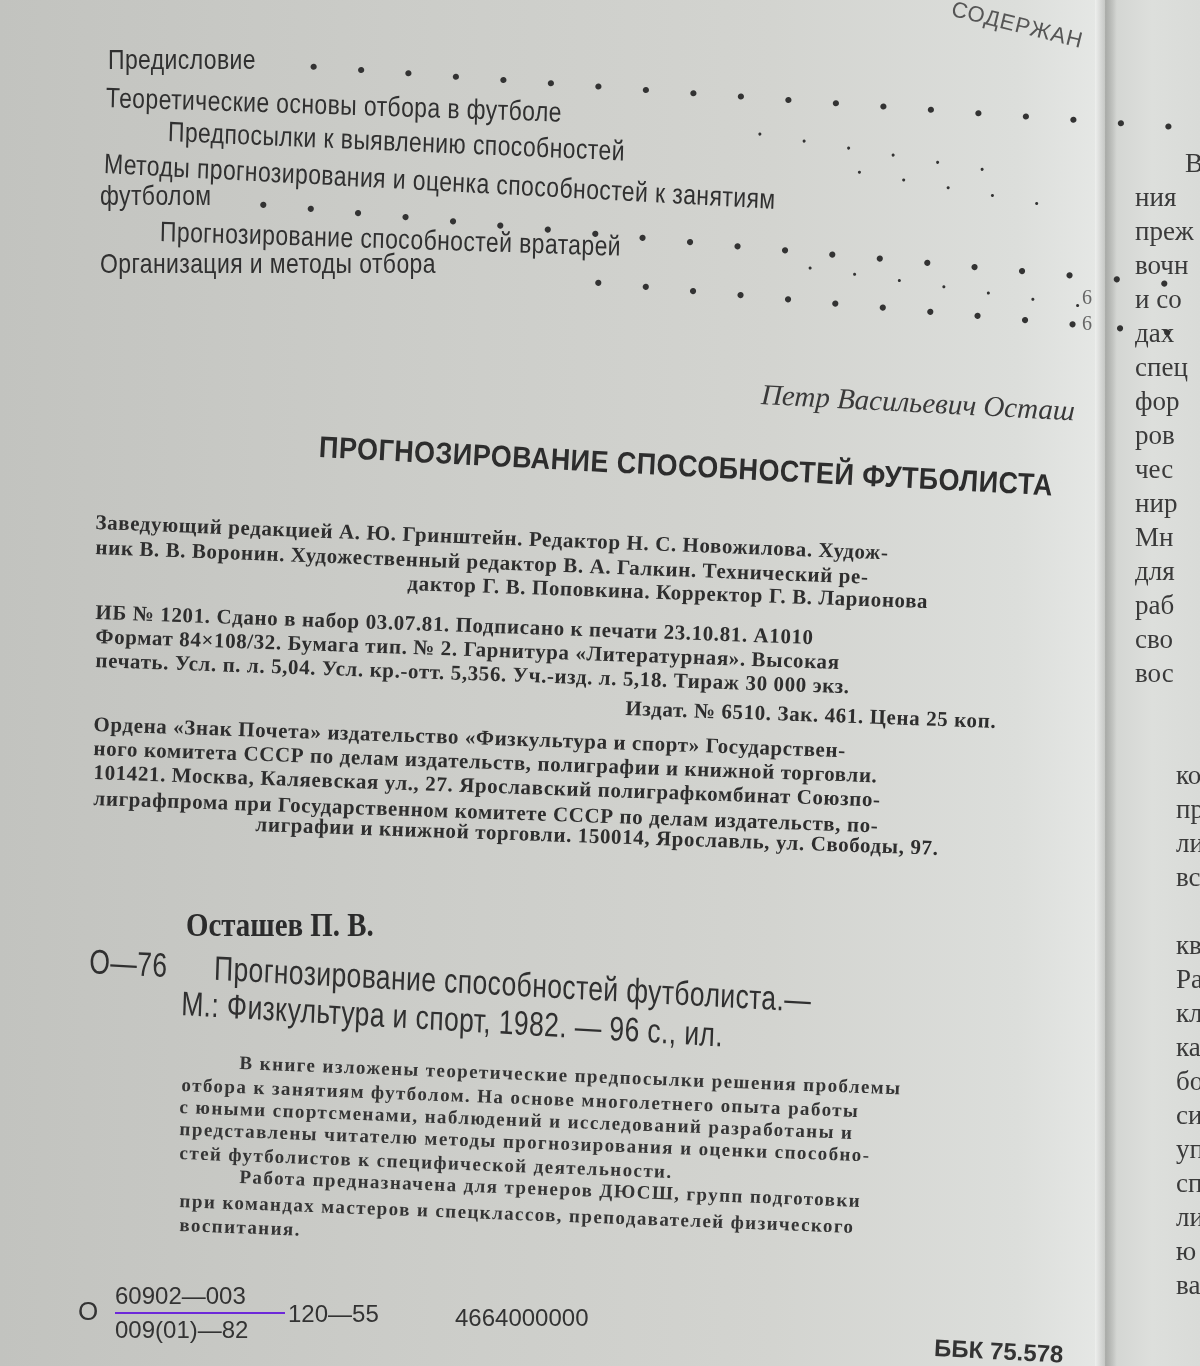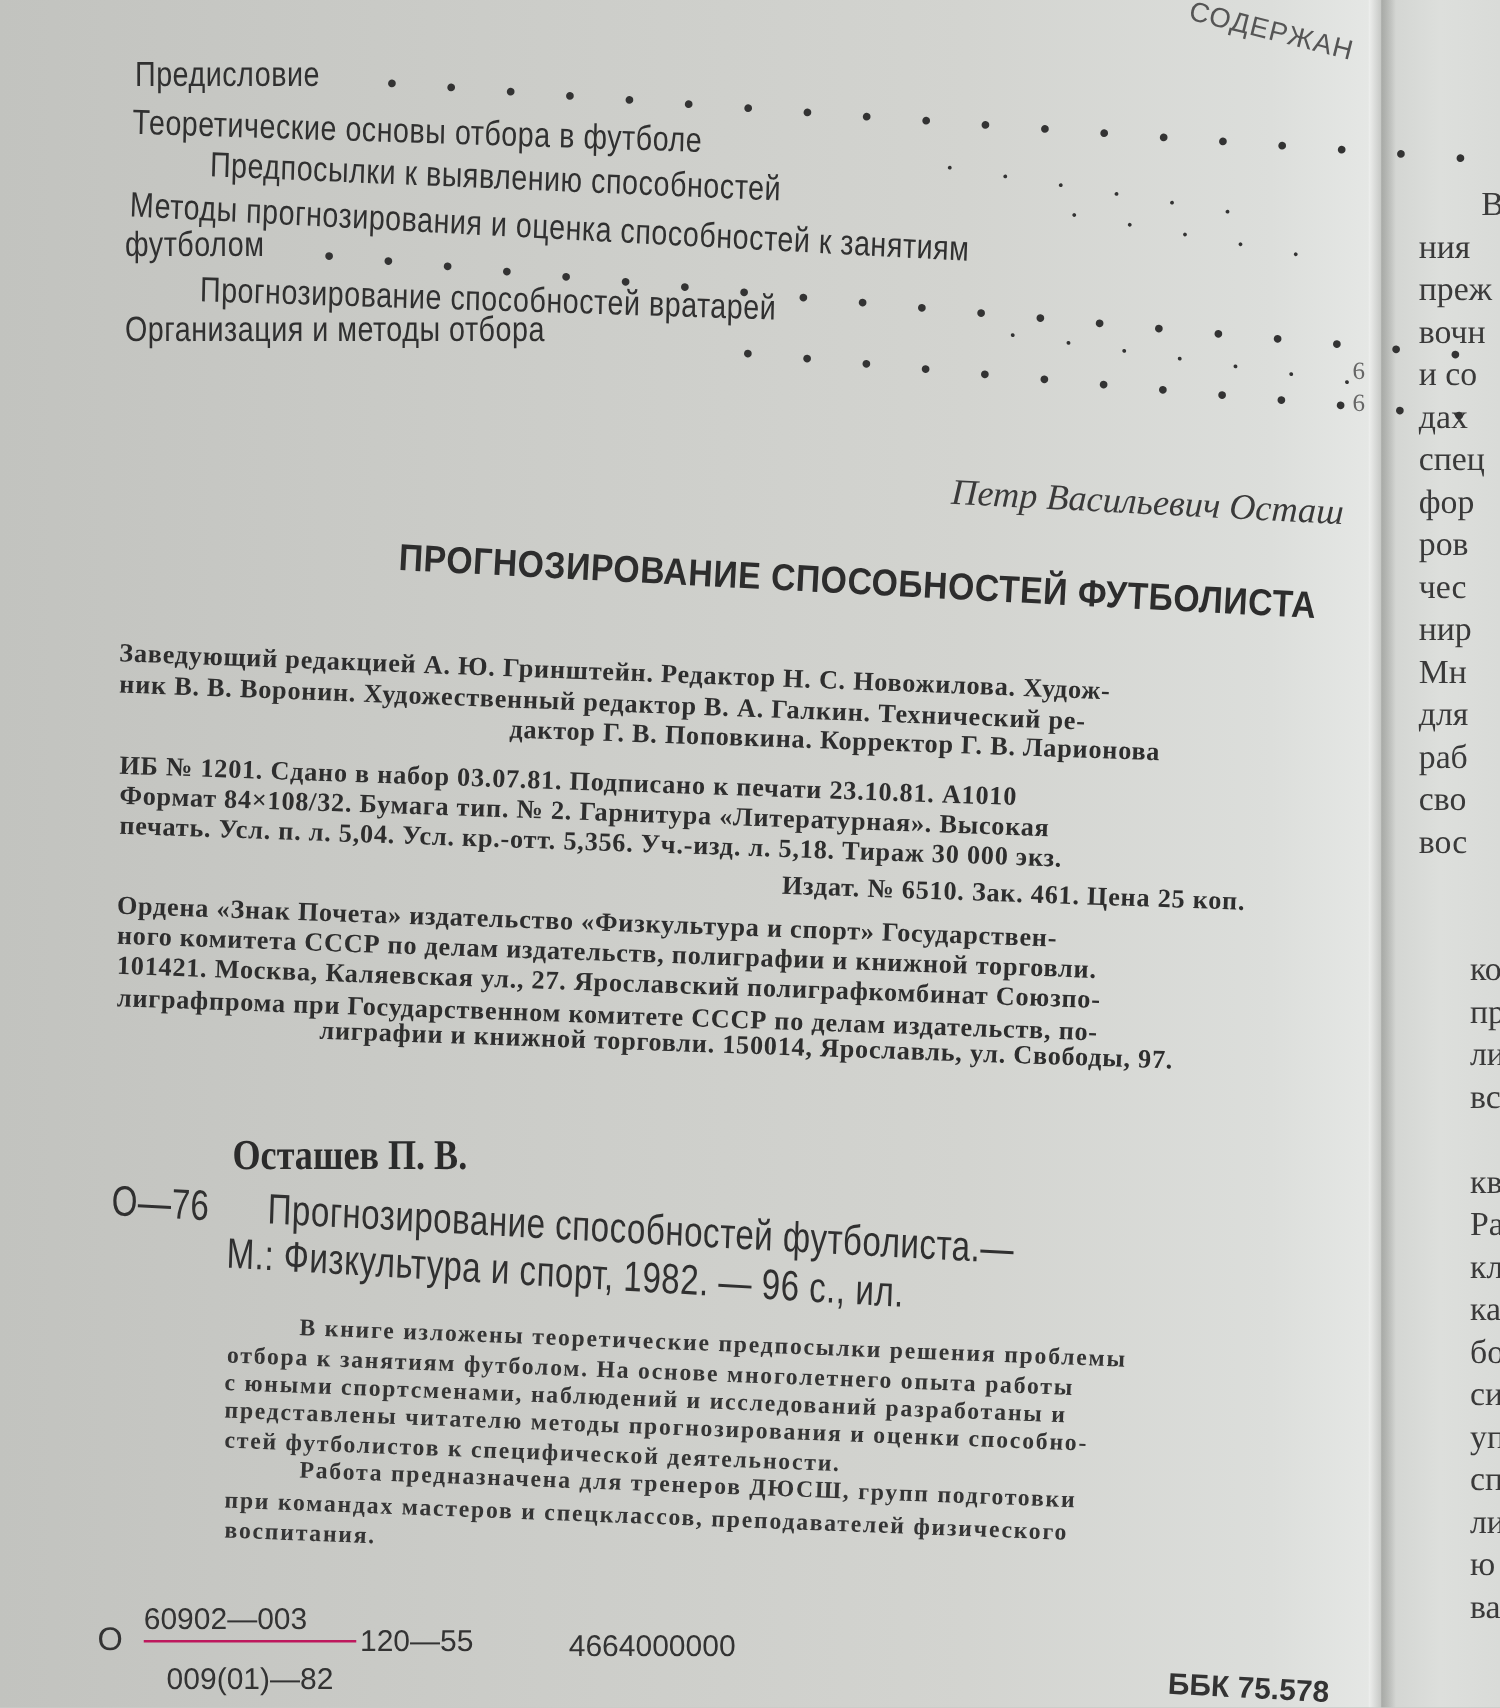--- a/index.html
+++ b/index.html
@@ -34,22 +34,22 @@
   .book-caps { font-family:"Liberation Sans", sans-serif; font-weight:bold; font-size:30px; color:#2d2d2d; transform:rotate(3deg) scaleX(0.9); transform-origin:left top; letter-spacing:0.5px; }
 
   .imprint { font-family:"Liberation Serif", serif; font-weight:bold; font-size:21px; color:#2e2e2e; transform-origin:left top; letter-spacing:0.6px; }
 
   .card-author { font-family:"Liberation Serif", serif; font-weight:bold; font-size:34px; color:#2b2b2b; transform:scaleX(0.85); transform-origin:left top; }
   .card-line { font-family:"Liberation Sans", sans-serif; font-size:34px; color:#303030; transform-origin:left top; letter-spacing:0.5px; }
   .abstract { font-family:"Liberation Serif", serif; font-weight:bold; font-size:19px; color:#353535; transform-origin:left top; letter-spacing:1.4px; }
 
   .codes { font-family:"Liberation Sans", sans-serif; font-size:24px; color:#333; }
   .frac { position:absolute; left:115px; top:1282px; width:170px; }
-  .frac .num { border-bottom:2px solid #be185d; padding-bottom:2px; display:block; }
-  .frac .den { display:block; padding-top:16px;text-align:center; }
+  .frac .num { border-bottom:2px solid #6d28d9; padding-bottom:2px; display:block; }
+  .frac .den { display:block; padding-top:2px; }
 
   .right-text { font-family:"Liberation Serif", serif; font-size:27px; color:#3a3a3a; line-height:34px; }
 </style>
 </head>
 <body>
 
 <div class="page-left"></div>
 <div class="page-right">
   <div id="right-top" style="position:absolute; left:30px; top:146px;">
       <div class="right-text" style="padding-left: 50px;">В</div>

